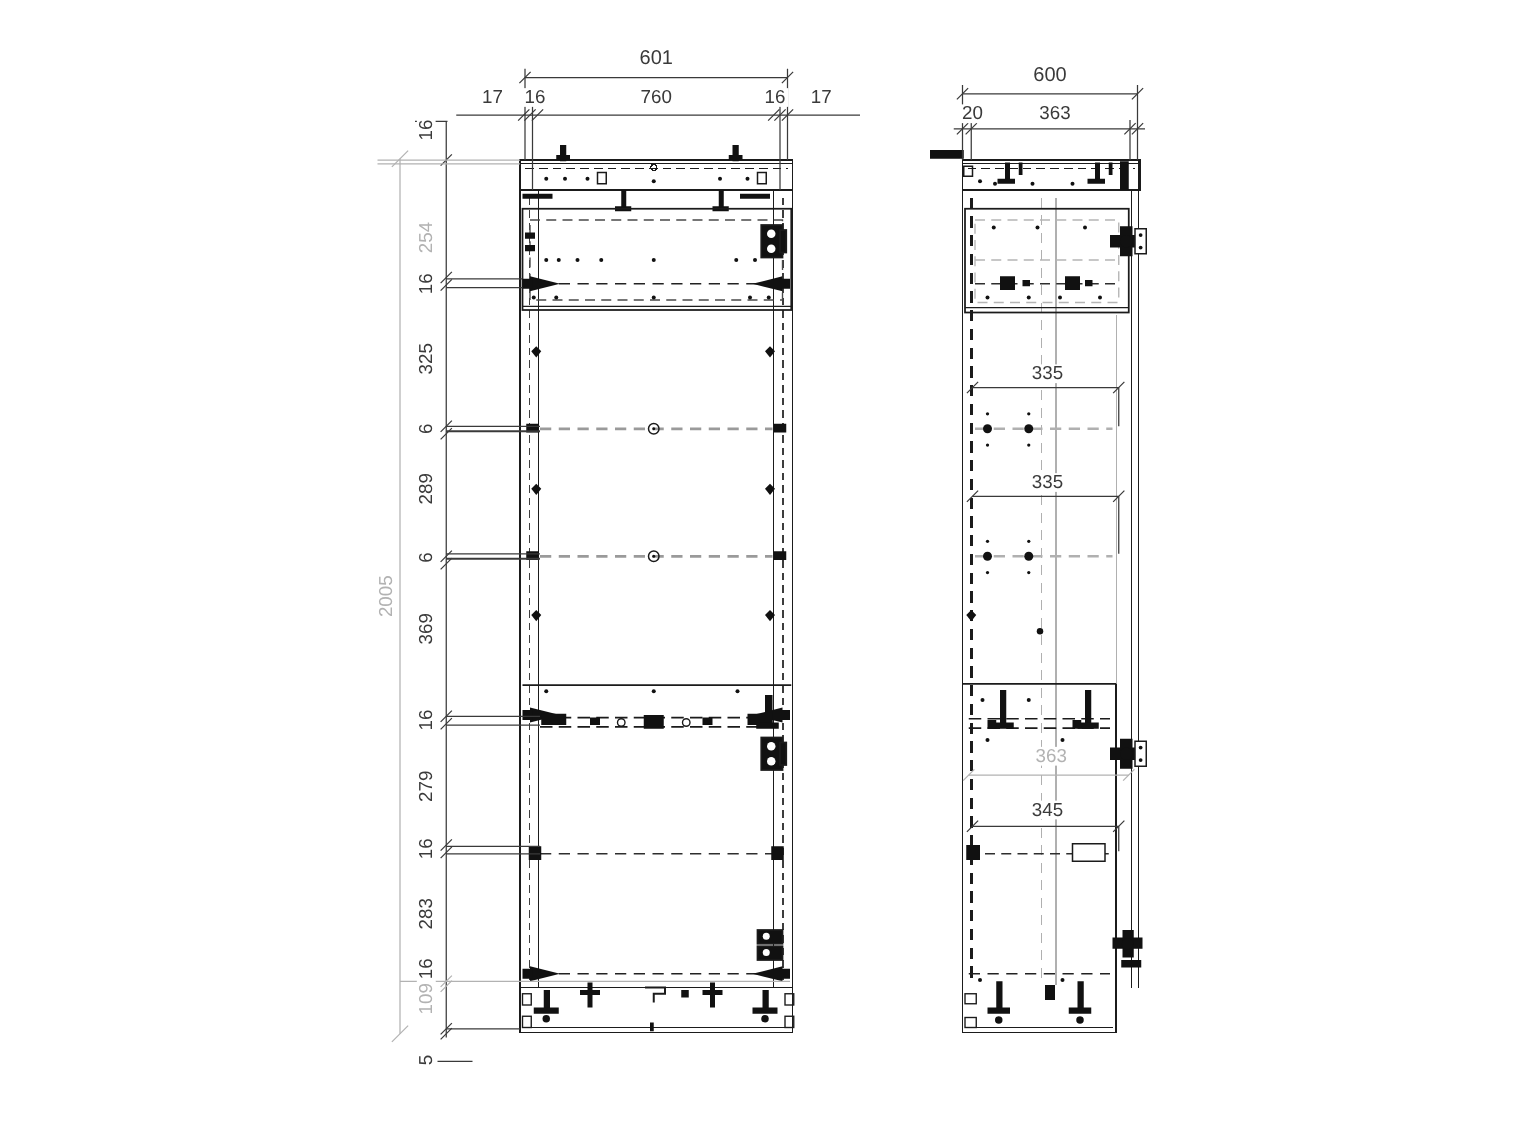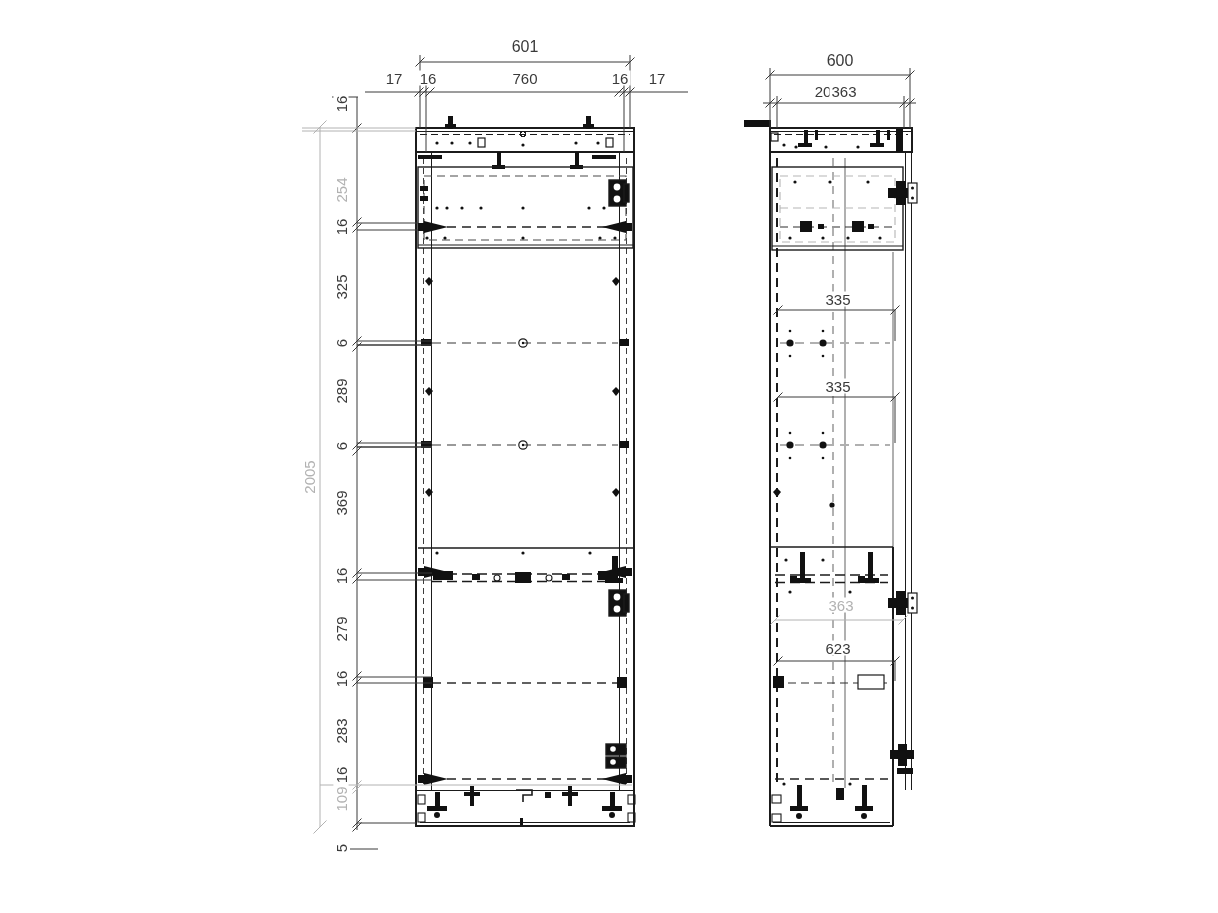--- a/index.html
+++ b/index.html
@@ -453,20 +453,20 @@
   <span class="dim v" style="left:341px;top:576px">16</span>
   <span class="dim v" style="left:341px;top:629px">279</span>
   <span class="dim v" style="left:341px;top:679px">16</span>
   <span class="dim v" style="left:341px;top:731px">283</span>
   <span class="dim v" style="left:341px;top:775px">16</span>
   <span class="dim v gray" style="left:341px;top:799px">109</span>
   <span class="dim v" style="left:341px;top:848px">5</span>
   <span class="dim v gray" style="left:309px;top:477px">2005</span>
 
   <span class="dim big" style="left:840px;top:61px">600</span>
-  <span class="dim" style="left:823px;top:91px">20</span>
+  <span class="dim" style="left:778px;top:91px">20</span>
   <span class="dim" style="left:844px;top:91px">363</span>
   <span class="dim" style="left:838px;top:299px">335</span>
   <span class="dim" style="left:838px;top:386px">335</span>
   <span class="dim gray" style="left:841px;top:605px">363</span>
-  <span class="dim" style="left:838px;top:648px">623</span>
+  <span class="dim" style="left:838px;top:648px">345</span>
 
 </div>
 
 </body></html>

